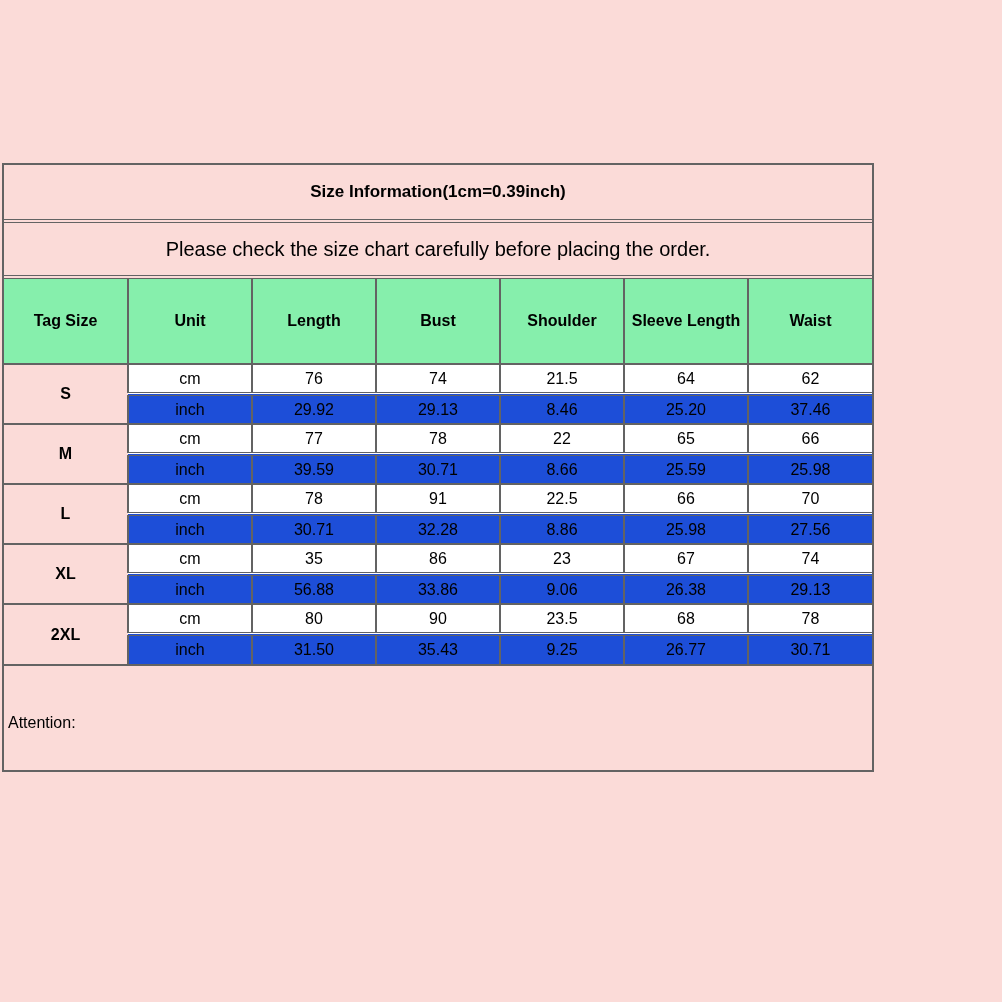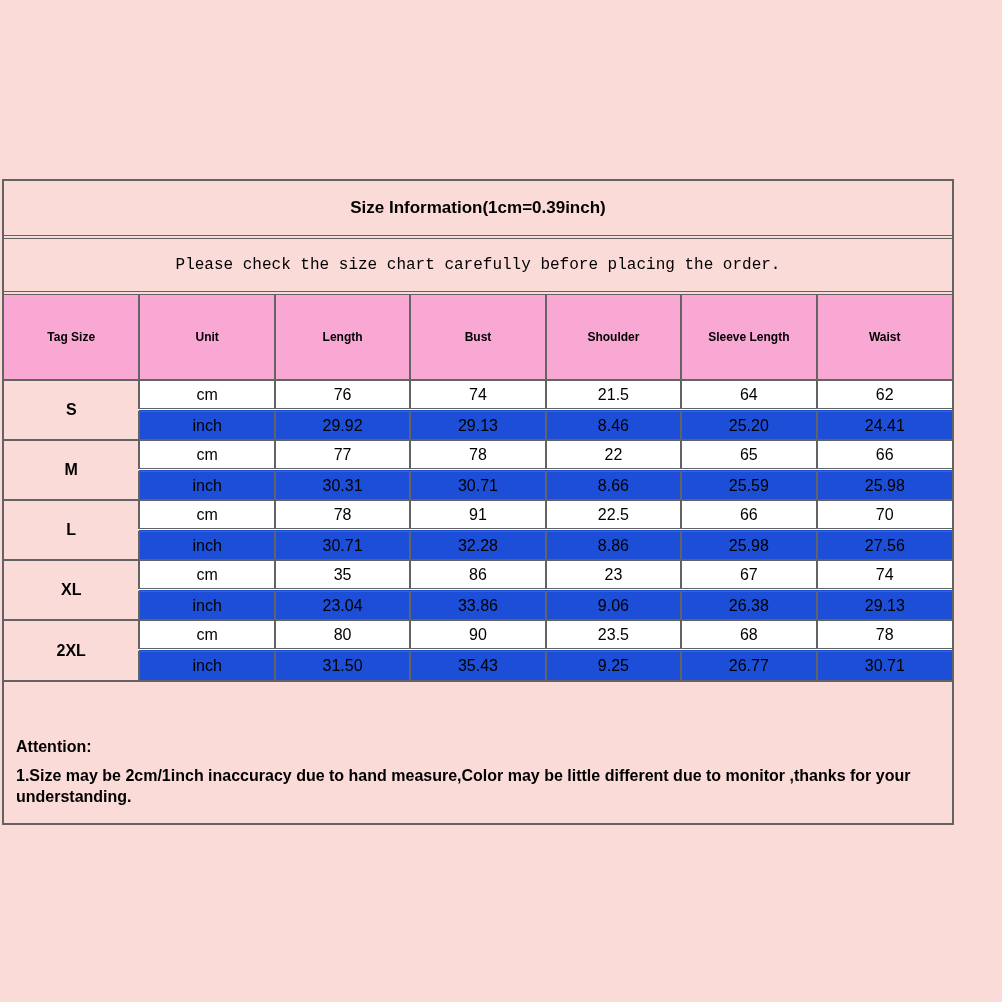--- a/index.html
+++ b/index.html
@@ -7,80 +7,79 @@
   body {
     background: #fbdbd8;
     font-family: "Liberation Sans", sans-serif;
     color: #000;
     position: relative;
     overflow: hidden;
   }
   .sheet {
     position: absolute;
     left: 2px;
-    top: 179px;
-    width: 952px;
+    top: 163px;
+    width: 872px;
     border: 2px solid #636363;
     background: #fbdbd8;
   }
   .row-title {
     height: 58px;
     border-bottom: 4px double #636363;
     display: flex;
     align-items: center;
     justify-content: center;
     font-weight: bold;
     font-size: 17px;
   }
   .row-subtitle {
     height: 56px;
     border-bottom: 4px double #636363;
     display: flex;
     align-items: center;
     justify-content: center;
-    font-size: 16px;
-    font-family: Liberation Mono, monospace;
+    font-size: 20px;
   }
   table.size-table {
     width: 100%;
     border-collapse: collapse;
     border-style: hidden; 
     table-layout: fixed;
     text-align: center;
     font-size: 16px;
   }
   table.size-table th,
   table.size-table td {
     border: 2px solid #636363;
     padding: 0;
     vertical-align: middle;
   }
   table.size-table th {
     height: 85px;
     font-weight: bold;
-    font-size: 12px;
-    background: #f9a8d4;
+    font-size: 16px;
+    background: #86efac;
   }
   table.size-table td { height: 30px; }
   tr.row-cm td { background: #ffffff; }
   tr.row-inch td { background: #1d4ed8; border-top: 4px double #636363; }
   td.tag-cell {
     background: #fbdbd8 !important;
     font-weight: bold;
     border-top: 2px solid #636363 !important;
   }
   .attention {
     border-top: 2px solid #636363;
     min-height: 106px;
     padding: 46px 6px 8px 4px;
     font-size: 16px;
     line-height: 21px;
     background: #fbdbd8;
   }
-  .attention p { margin: 8px; font-weight: bold; }
+  .attention p { margin: 0; }
 </style>
 </head>
 <body>
 
 <div class="sheet">
 
   <div class="row-title">Size Information(1cm=0.39inch)</div>
 
   <div class="row-subtitle">Please check the size chart carefully before placing the order.</div>
 
@@ -106,35 +105,35 @@
         <td>21.5</td>
         <td>64</td>
         <td>62</td>
       </tr>
       <tr class="row-inch">
         <td>inch</td>
         <td>29.92</td>
         <td>29.13</td>
         <td>8.46</td>
         <td>25.20</td>
-        <td>24.41</td>
+        <td>37.46</td>
       </tr>
 
       <tr class="row-cm">
         <td class="tag-cell" rowspan="2">M</td>
         <td>cm</td>
         <td>77</td>
         <td>78</td>
         <td>22</td>
         <td>65</td>
         <td>66</td>
       </tr>
       <tr class="row-inch">
         <td>inch</td>
-        <td>30.31</td>
+        <td>39.59</td>
         <td>30.71</td>
         <td>8.66</td>
         <td>25.59</td>
         <td>25.98</td>
       </tr>
 
       <tr class="row-cm">
         <td class="tag-cell" rowspan="2">L</td>
         <td>cm</td>
         <td>78</td>
@@ -156,21 +155,21 @@
         <td class="tag-cell" rowspan="2">XL</td>
         <td>cm</td>
         <td>35</td>
         <td>86</td>
         <td>23</td>
         <td>67</td>
         <td>74</td>
       </tr>
       <tr class="row-inch">
         <td>inch</td>
-        <td>23.04</td>
+        <td>56.88</td>
         <td>33.86</td>
         <td>9.06</td>
         <td>26.38</td>
         <td>29.13</td>
       </tr>
 
       <tr class="row-cm">
         <td class="tag-cell" rowspan="2">2XL</td>
         <td>cm</td>
         <td>80</td>
@@ -185,16 +184,15 @@
         <td>35.43</td>
         <td>9.25</td>
         <td>26.77</td>
         <td>30.71</td>
       </tr>
     </tbody>
   </table>
 
   <div class="attention">
     <p>Attention:</p>
-    <p>1.Size may be 2cm/1inch inaccuracy due to hand measure,Color may be little different due to monitor ,thanks for your understanding.</p>
   </div>
 
 </div>
 
 </body></html>

